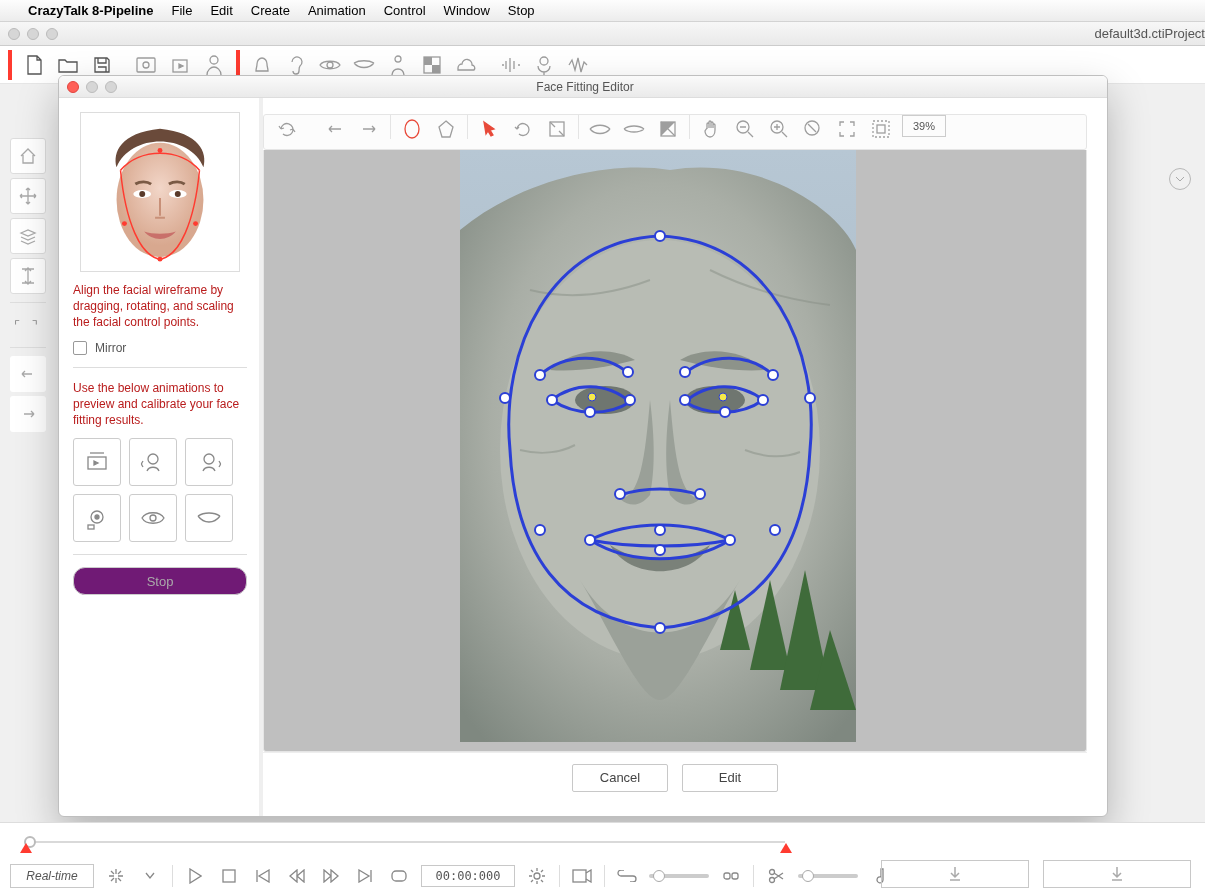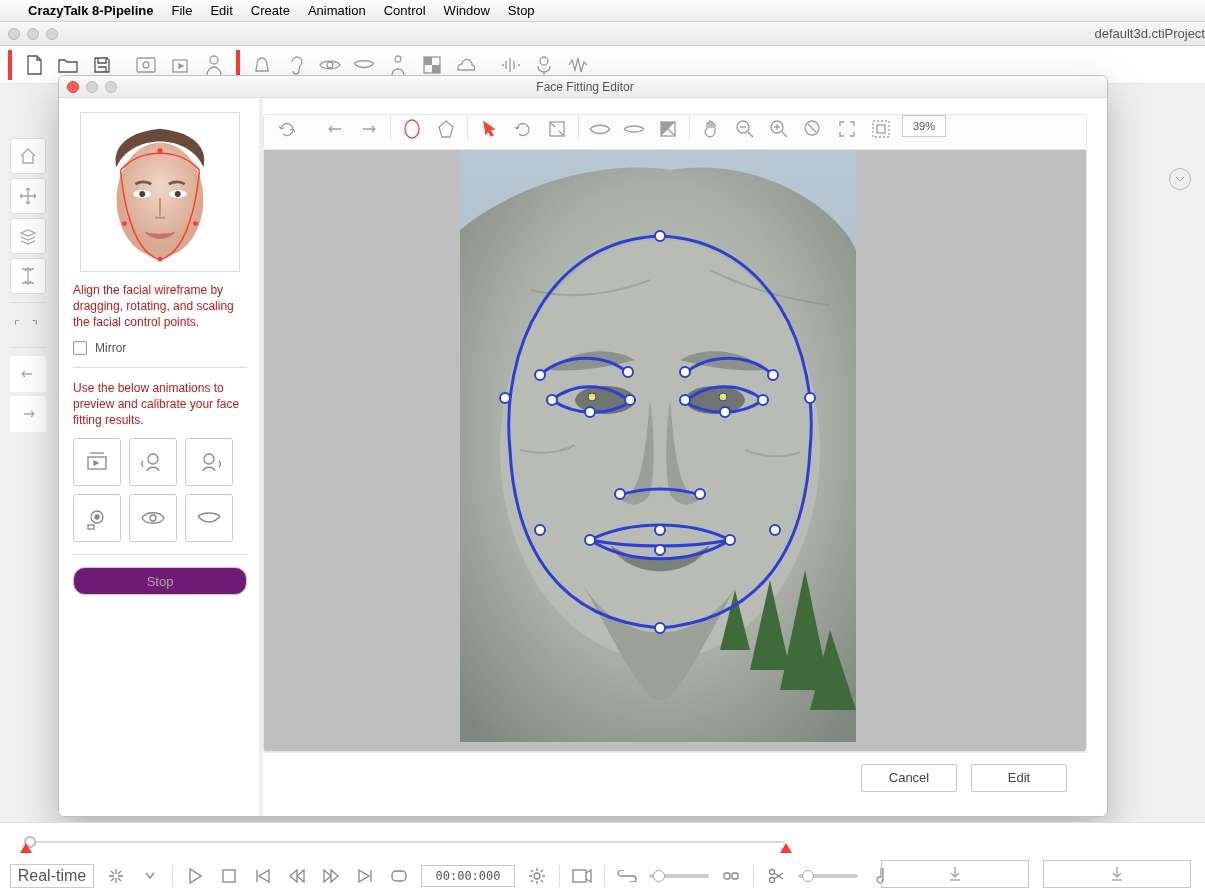--- a/index.html
+++ b/index.html
@@ -62,31 +62,31 @@
 .zoom-box { width:44px; height:22px; border:1px solid #ccc; font-size:11px; display:flex; align-items:center; justify-content:center; color:#555; margin-left:4px;}
 
 .canvas-wrap { flex:1; background:#bfbfbf; margin-top:0; border:1px solid #e5e5e5; border-top:none; position:relative; overflow:hidden; border-radius:0 0 3px 3px;}
 .canvas-img { position:absolute; top:0; left:196px; width:396px; height:592px; background:linear-gradient(180deg,#a9b4bf 0%, #98a5ae 35%, #7b8a8f 60%, #6c7c70 100%);}
 .canvas-img svg { width:100%; height:100%;}
 .face-overlay { position:absolute; top:0; left:196px; width:396px; height:592px; pointer-events:none;}
 .face-overlay circle.cp { fill:#fff; stroke:#2b3fd6; stroke-width:2;}
 .face-overlay circle.eye { fill:#f5e94a; stroke:#2b3fd6; stroke-width:1;}
 .face-overlay path, .face-overlay ellipse { stroke:#2b3fd6; stroke-width:3; fill:none;}
 
-.modal-footer { height:50px; display:flex; align-items:center; justify-content:flex-end; gap:14px; padding:0 20px; border-top:1px solid #eee;}
+.modal-footer { height:50px; display:flex; align-items:center; justify-content:center; gap:14px; padding:0 20px; border-top:1px solid #eee;}
 .modal-footer button { width:96px; height:28px; border:1px solid #c8c8c8; background:#fff; font-size:13px; color:#444; border-radius:2px; cursor:pointer;}
 
 
 .bottom-bar { position:absolute; left:0; right:0; bottom:0; height:72px; background:#fff; border-top:1px solid #ddd;}
 .timeline-strip { height:34px; display:flex; align-items:flex-end; padding:0 14px; position:relative;}
 .timeline-strip .track { position:absolute; left:28px; right:420px; bottom:14px; height:2px; background:#d9d9d9;}
 .timeline-strip .marker-red { position:absolute; bottom:4px; width:0; height:0; border-left:6px solid transparent; border-right:6px solid transparent; border-bottom:10px solid #ff3b30;}
 .timeline-strip .head { position:absolute; left:24px; bottom:9px; width:12px; height:12px; border-radius:50%; background:#fff; border:2px solid #bbb;}
 .play-row { height:38px; display:flex; align-items:center; padding:0 10px; gap:10px;}
-.play-row .rt-box { width:84px; height:24px; border:1px solid #c8c8c8; font-size:16px; display:flex; align-items:center; justify-content:center; color:#555;}
+.play-row .rt-box { width:84px; height:24px; border:1px solid #c8c8c8; font-size:12px; display:flex; align-items:center; justify-content:center; color:#555;font-style:italic;}
 .play-row .picon { width:24px; height:24px; display:flex; align-items:center; justify-content:center;}
 .play-row .picon svg { stroke:#888; fill:none; stroke-width:1.3;}
 .play-row .tc { width:94px; height:22px; border:1px solid #c8c8c8; font-size:12px; display:flex; align-items:center; justify-content:center; color:#555; font-family: monospace;}
 .play-row .slider { width:60px; height:4px; background:#ccc; position:relative; border-radius:2px;}
 .play-row .slider .knob { position:absolute; left:4px; top:-4px; width:12px; height:12px; background:#fff; border:1px solid #aaa; border-radius:50%;}
 .play-row .sep { width:1px; height:22px; background:#ddd;}
 
 .side-boxes { position:absolute; right:14px; bottom:6px; width:310px; display:flex; gap:14px;}
 .side-boxes .sb { flex:1; height:28px; border:1px solid #c8c8c8; display:flex; align-items:center; justify-content:center;}
 .side-boxes .sb svg { stroke:#aaa; fill:none; stroke-width:1.5;}

